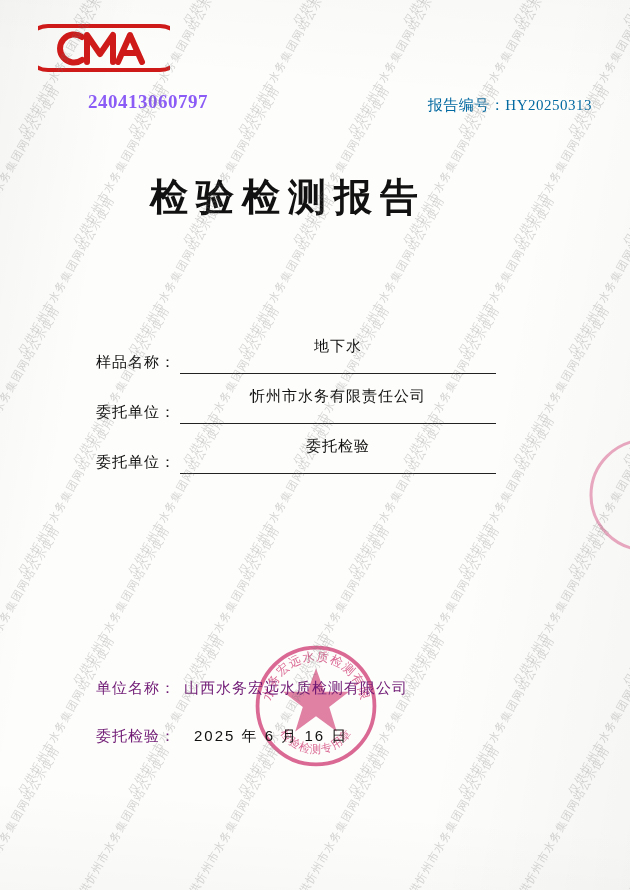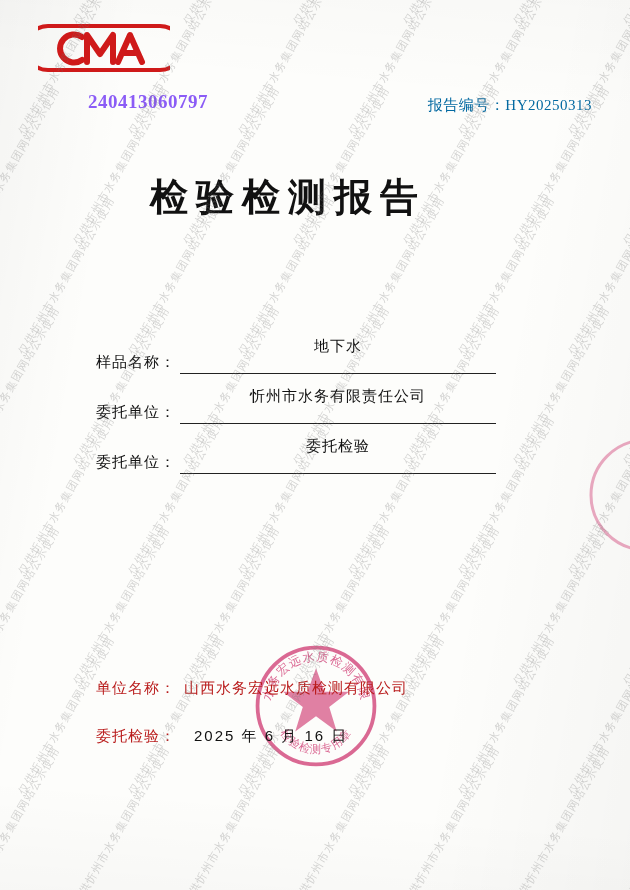--- a/index.html
+++ b/index.html
@@ -129,21 +129,21 @@
   .field-row-plain {
     display: flex;
     align-items: flex-end;
     margin-bottom: 22px;
     height: 26px;
   }
   .field-text {
     font-family: "Liberation Sans", sans-serif;
     font-size: 15px;
     letter-spacing: 1px;
-    color: #b91c1c;
+    color: #701a75;
     white-space: nowrap;
   }
   .field-text.spaced {
     margin-left: 8px;
   }
   .date-value {
     font-family: "Liberation Sans", sans-serif;
     font-size: 15px;
     letter-spacing: 2px;
     margin-left: 18px;

